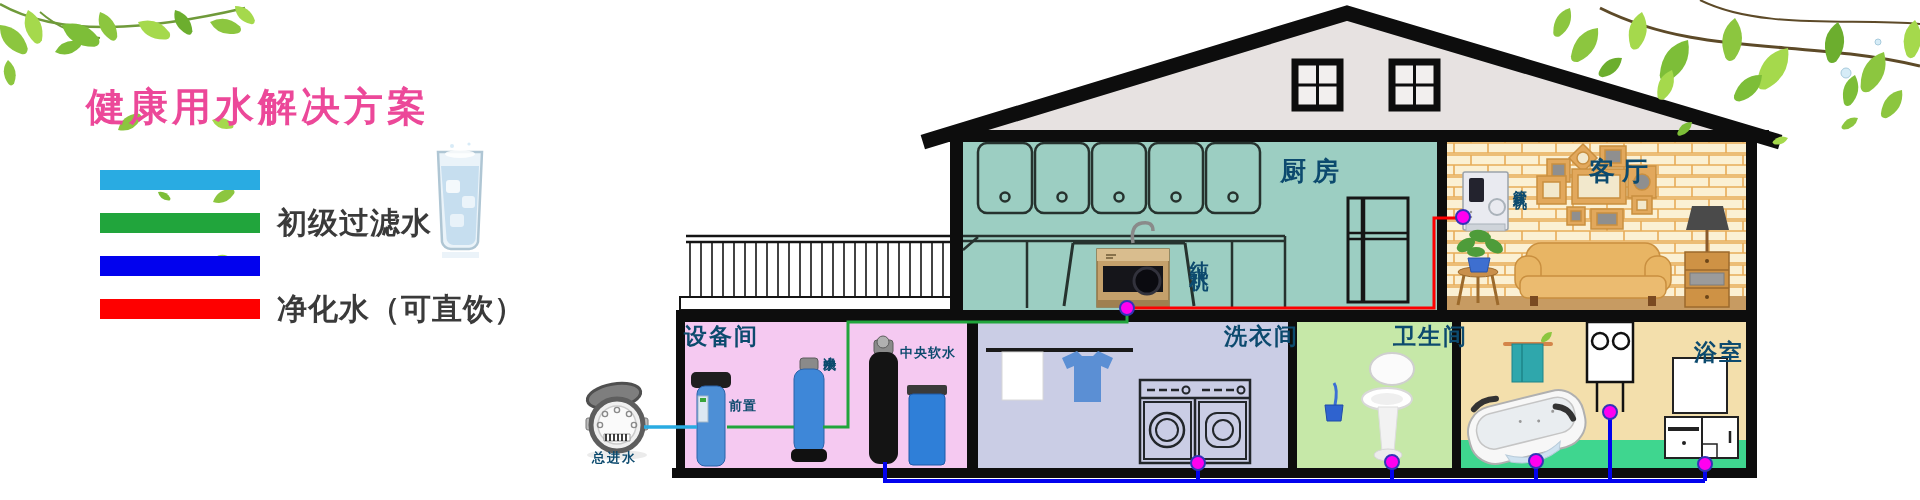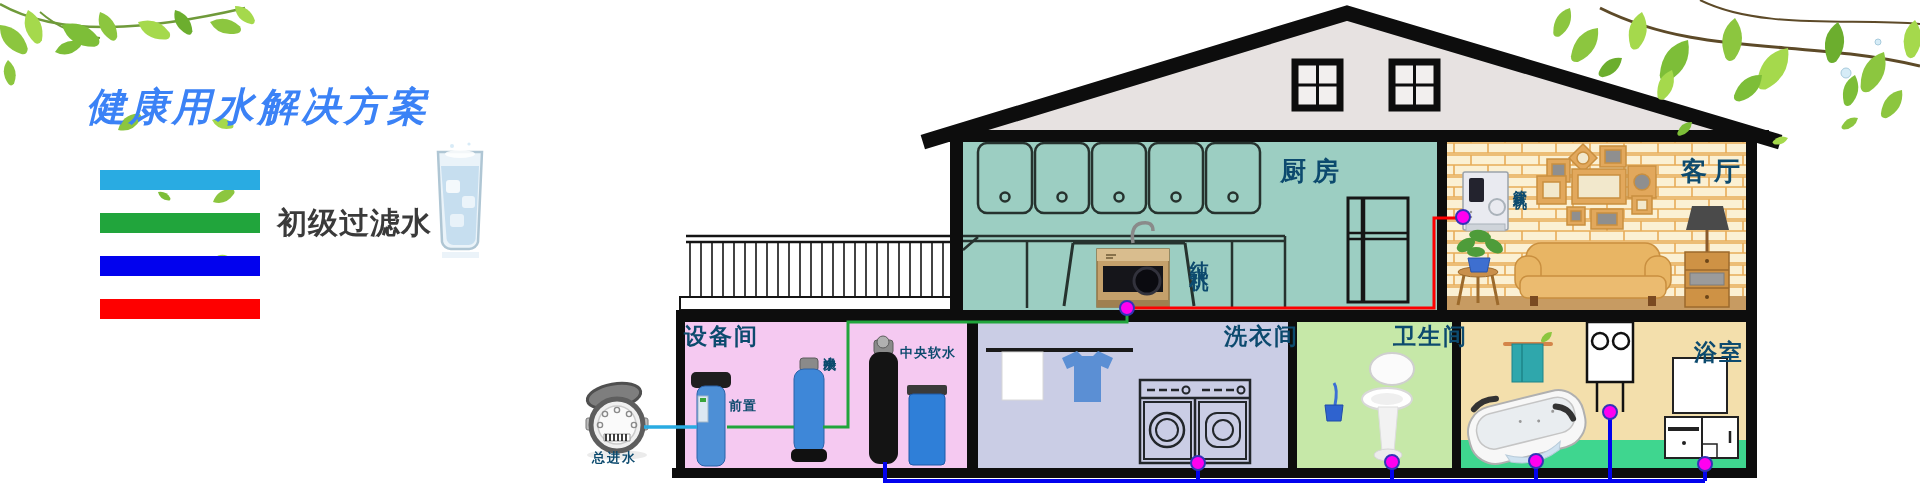--- a/index.html
+++ b/index.html
@@ -328,31 +328,32 @@
     <circle cx="1878" cy="42" r="3" fill="#D6ECF7" stroke="#A8CBDD"></circle>
   </g>
   <g>
     <use href="#leaf" transform="translate(1858 118) rotate(150) scale(0.6)" fill="#8CC63F"></use>
     <use href="#leaf" transform="translate(1788 138) rotate(165) scale(0.5)" fill="#A5D94C"></use>
     <use href="#leaf" transform="translate(1692 122) rotate(140) scale(0.6)" fill="#7DBE38"></use>
     <use href="#leaf" transform="translate(1552 332) rotate(140) scale(0.45)" fill="#8CC63F"></use>
   </g>
 </svg>
 
-<div class="title" style="color: #3b82f6; font-style: italic;">健康用水解决方案</div>
+<div class="title" style="color: #ec4899;">健康用水解决方案</div>
 
 <div class="legend-bar" style="top: 170px; background: rgb(41, 171, 226);"></div>
 <div class="legend-bar" style="top: 213px; background: rgb(33, 165, 60);"></div>
 <div class="legend-bar" style="top: 256px; background: rgb(2, 2, 238);"></div>
 <div class="legend-bar" style="top: 299px; background: rgb(254, 0, 0);"></div>
 
 <div class="legend-lbl" style="top:203px">初级过滤水</div>
+<div class="legend-lbl" style="top:289px">净化水（可直饮）</div>
 
 <div class="lbl big-room-lbl" style="left:1280px;top:157px">厨房</div>
-<div class="lbl big-room-lbl" style="left:1681px;top:157px">客厅</div>
+<div class="lbl big-room-lbl" style="left:1589px;top:157px">客厅</div>
 <div class="lbl room-lbl" style="left:684px;top:324px">设备间</div>
 <div class="lbl room-lbl" style="left:1224px;top:324px">洗衣间</div>
 <div class="lbl room-lbl" style="left:1393px;top:324px">卫生间</div>
 <div class="lbl room-lbl" style="left:1694px;top:340px">浴室</div>
 
 <div class="lbl dev-lbl" style="left:592px;top:451px;letter-spacing:2px">总进水</div>
 <div class="lbl dev-lbl" style="left:729px;top:399px">前置</div>
 <div class="lbl dev-lbl vlbl" style="left:822px;top:347px;letter-spacing:0px">中央净水</div>
 <div class="lbl dev-lbl" style="left:900px;top:346px">中央软水</div>
 <div class="lbl vlbl" style="left:1188px;top:246px;font-size:19px;letter-spacing:6px">纯水机</div>

